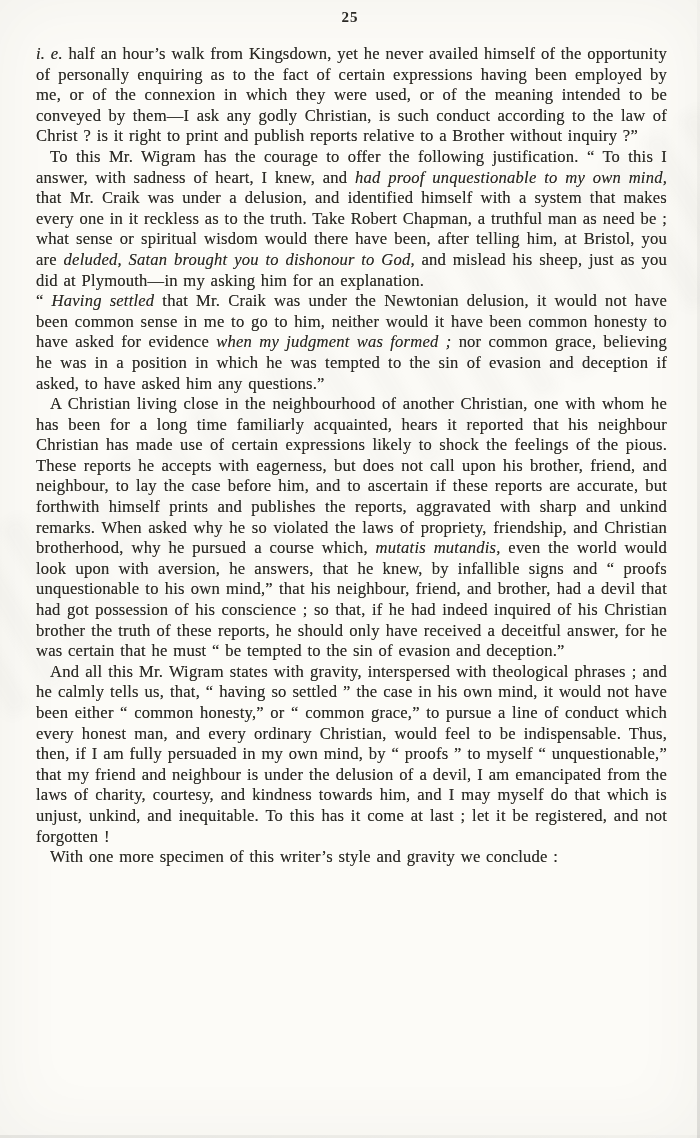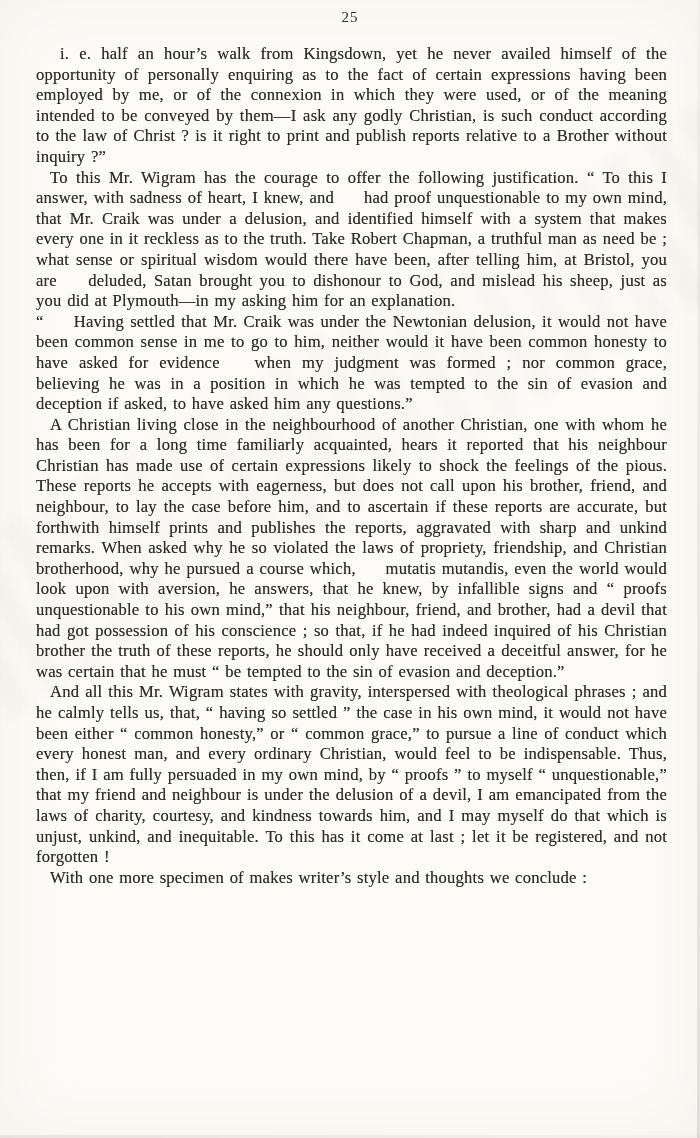--- a/index.html
+++ b/index.html
@@ -51,21 +51,21 @@
     opacity: 0.45;
     pointer-events: none;
   }
   .page-number {
     position: absolute;
     top: 9px;
     left: 0;
     right: 0;
     text-align: center;
     font-size: 15px;
-    font-weight: normal;
+    font-weight: bold;
     letter-spacing: 1px;
     color: #2b2a25;
   }
   .body-text {
     position: absolute;
     top: 44px;
     left: 36px;
     width: 631px;
     font-size: 16.6px;
     line-height: 20.6px;
@@ -74,32 +74,32 @@
     word-spacing: 1.3px;
     text-shadow: 0 0 0.5px rgba(43,42,37,0.55);
   }
   .para {
     margin: 0;
   }
   .para.indent {
     text-indent: 14px;
   }
   .it {
-    margin-left: 24px;
+    font-style: italic;
   }
 </style>
 </head>
 <body>
 
 <div class="page">
   <div class="watermark"></div>
   <div class="page-number">25</div>
   <div class="body-text">
       <p class="para"><span class="it">i. e.</span><span> half an hour’s walk from Kingsdown, yet he never availed himself of the opportunity of personally enquiring as to the fact of certain expressions having been employed by me, or of the connexion in which they were used, or of the meaning intended to be conveyed by them—I ask any godly Christian, is such conduct according to the law of Christ ? is it right to print and publish reports relative to a Brother without inquiry ?”</span></p>
       <p class="para indent"><span>To this Mr. Wigram has the courage to offer the following justification.  “ To this I answer, with sadness of heart, I knew, and </span><span class="it">had proof unquestionable to my own mind,</span><span> that Mr. Craik was under a delusion, and identified himself with a system that makes every one in it reckless as to the truth.  Take Robert Chapman, a truthful man as need be ; what sense or spiritual wisdom would there have been, after telling him, at Bristol, you are </span><span class="it">deluded, Satan brought you to dishonour to God,</span><span> and mislead his sheep, just as you did at Plymouth—in my asking him for an explanation.</span></p>
       <p class="para"><span>“ </span><span class="it">Having settled</span><span> that Mr. Craik was under the Newtonian delusion, it would not have been common sense in me to go to him, neither would it have been common honesty to have asked for evidence </span><span class="it">when my judgment was formed ;</span><span> nor common grace, believing he was in a position in which he was tempted to the sin of evasion and deception if asked, to have asked him any questions.”</span></p>
       <p class="para indent"><span>A Christian living close in the neighbourhood of another Christian, one with whom he has been for a long time familiarly acquainted, hears it reported that his neighbour Christian has made use of certain expressions likely to shock the feelings of the pious.  These reports he accepts with eagerness, but does not call upon his brother, friend, and neighbour, to lay the case before him, and to ascertain if these reports are accurate, but forthwith himself prints and publishes the reports, aggravated with sharp and unkind remarks.  When asked why he so violated the laws of propriety, friendship, and Christian brotherhood, why he pursued a course which, </span><span class="it">mutatis mutandis,</span><span> even the world would look upon with aversion, he answers, that he knew, by infallible signs and “ proofs unquestionable to his own mind,” that his neighbour, friend, and brother, had a devil that had got possession of his conscience ; so that, if he had indeed inquired of his Christian brother the truth of these reports, he should only have received a deceitful answer, for he was certain that he must “ be tempted to the sin of evasion and deception.”</span></p>
       <p class="para indent"><span>And all this Mr. Wigram states with gravity, interspersed with theological phrases ; and he calmly tells us, that, “ having so settled ” the case in his own mind, it would not have been either “ common honesty,” or “ common grace,” to pursue a line of conduct which every honest man, and every ordinary Christian, would feel to be indispensable.  Thus, then, if I am fully persuaded in my own mind, by “ proofs ” to myself “ unquestionable,” that my friend and neighbour is under the delusion of a devil, I am emancipated from the laws of charity, courtesy, and kindness towards him, and I may myself do that which is unjust, unkind, and inequitable.  To this has it come at last ; let it be registered, and not forgotten !</span></p>
-      <p class="para indent"><span>With one more specimen of makes writer’s style and thoughts we conclude :</span></p>
+      <p class="para indent"><span>With one more specimen of this writer’s style and gravity we conclude :</span></p>
     </div>
   <div class="edge-right"></div>
   <div class="edge-bottom"></div>
 </div>
 
 </body></html>

